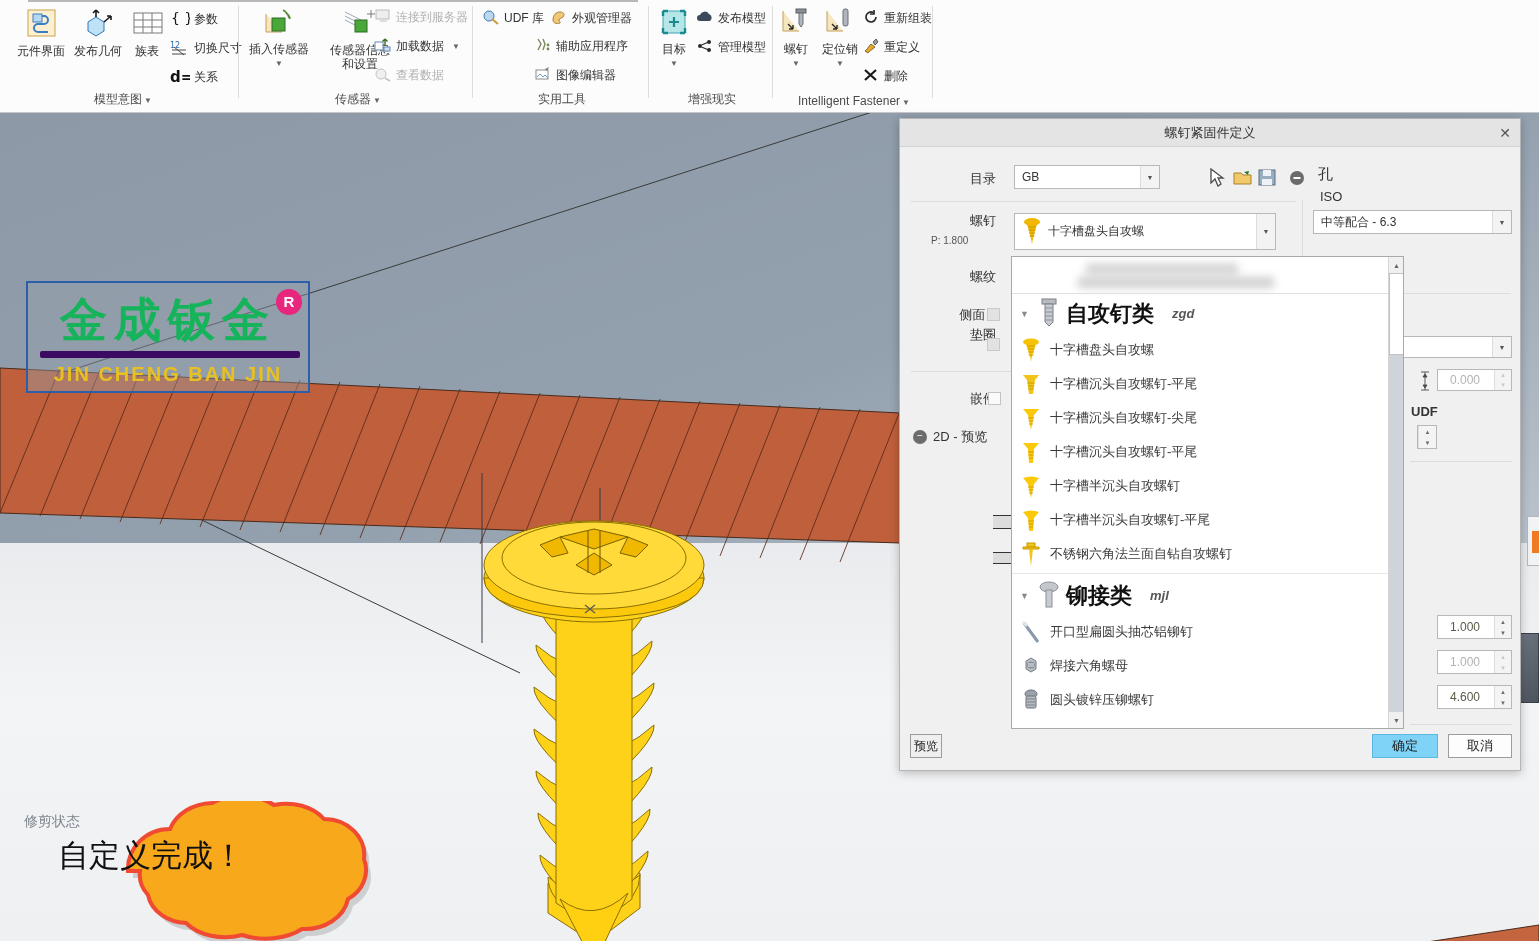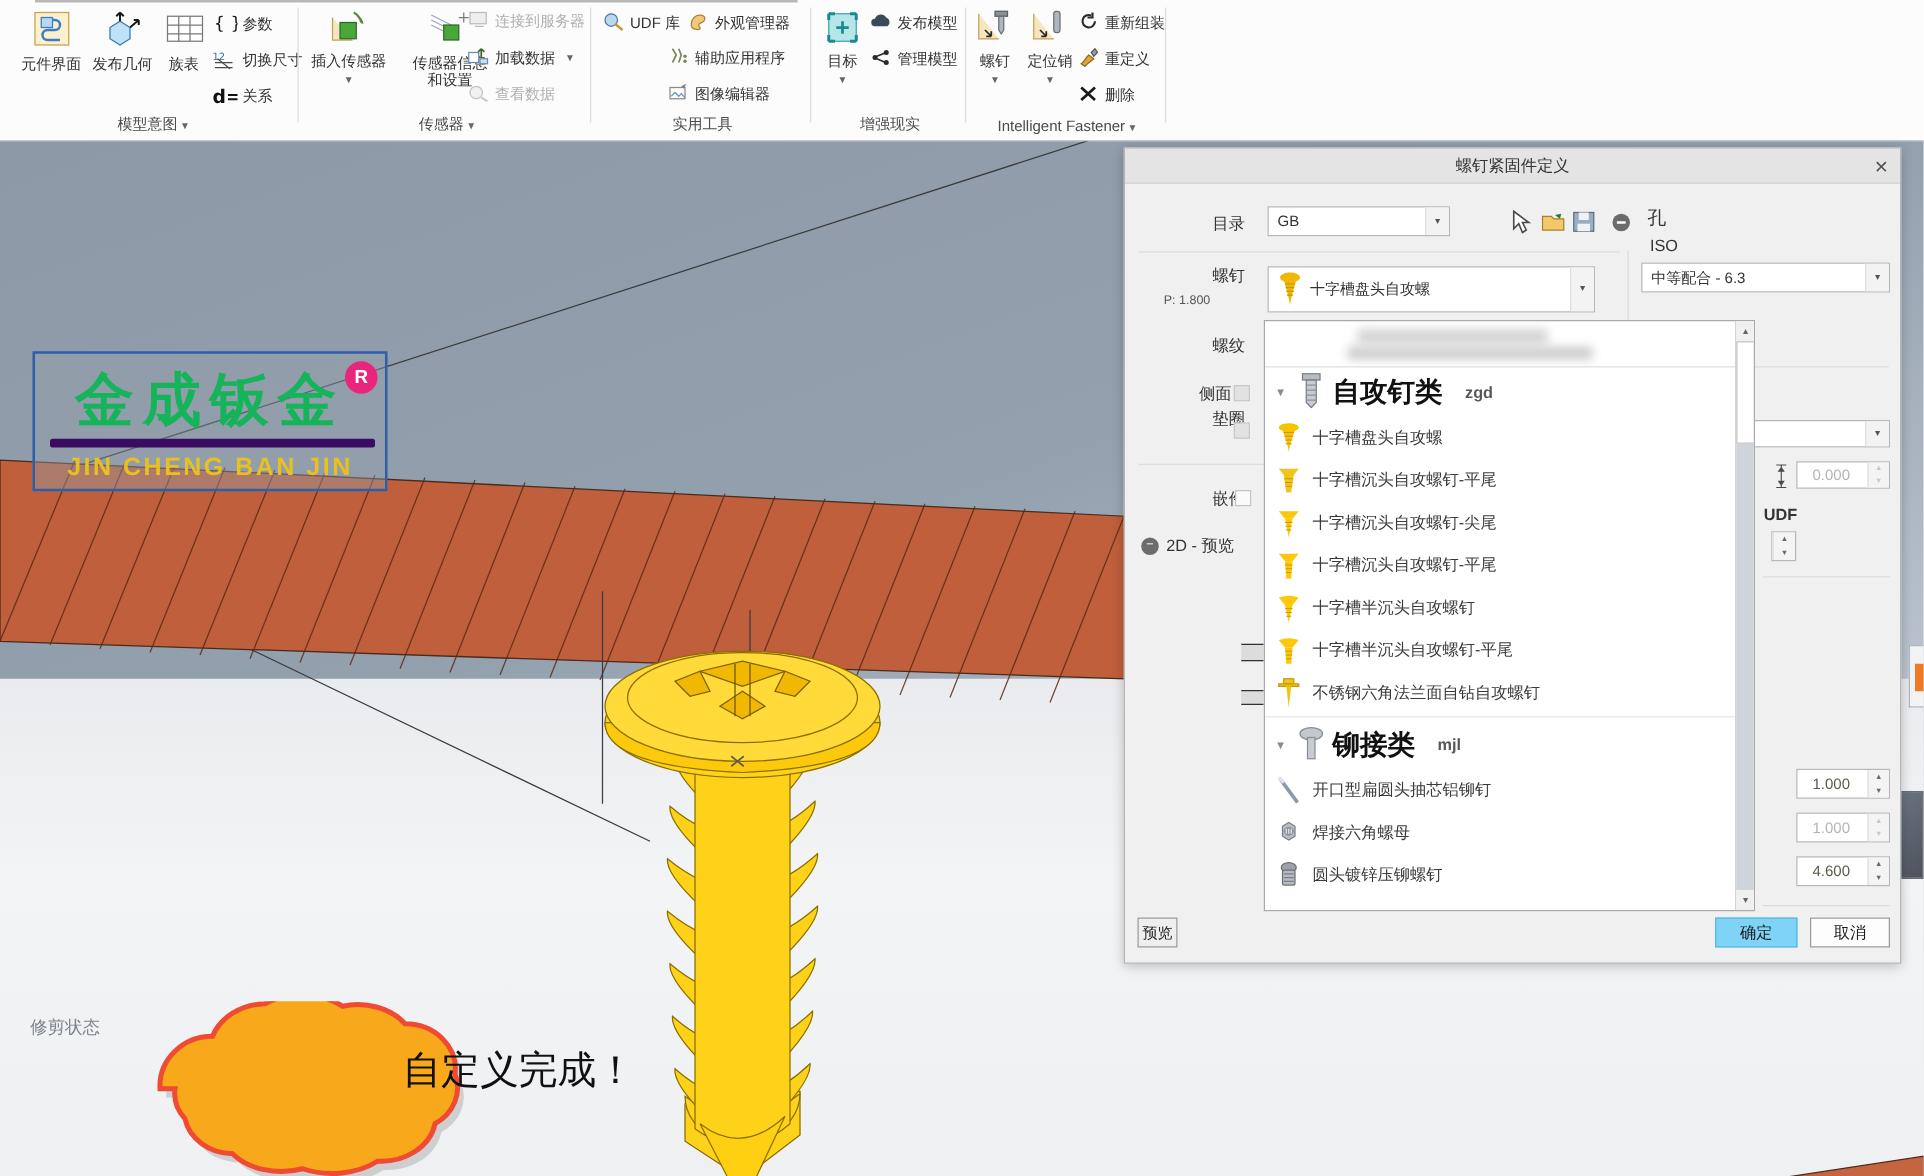--- a/index.html
+++ b/index.html
@@ -69,21 +69,21 @@
     position:absolute; left:0; top:80px; width:100%; text-align:center;
     font-size:20px; font-weight:bold; color:#e8c020; letter-spacing:2px;
   }
 
   
   #trim-status { position:absolute; left:24px; top:700px; font-size:14px; color:#7d848c; }
 
   
   #cloud { position:absolute; left:58px; top:688px; width:450px; height:190px; }
   #cloud-text {
-    position:absolute; left:0; top:34px; width:100%; text-align:right;
+    position:absolute; left:0; top:34px; width:100%; text-align:left;
     pointer-events:none;
   }
   #cloud-l1 { font-size:31px; color:#111; font-family:"DejaVu Sans",sans-serif; }
   #cloud-l2 { font-size:27px; color:#111; margin-top:12px; }
 
   
   #edge-widget {
     position:absolute; left:1527px; top:403px; width:14px; height:50px;
     background:#f2f3f4; border:1px solid #b4b8bd; border-right:none;
   }
@@ -165,21 +165,21 @@
   }
   #dd-blur-s1 { position:absolute; left:74px; top:6px; width:152px; height:13px; background:#d6d6d6; filter:blur(4px); }
   #dd-blur-s2 { position:absolute; left:66px; top:20px; width:196px; height:11px; background:#cfcfcf; filter:blur(4px); }
   #dd-hdr-line { position:absolute; left:0; top:36px; width:382px; height:1px; background:#e0e0e0; }
   #dd-list { position:absolute; left:0; top:37px; width:378px; height:436px; }
   .grp {
     display:flex; align-items:center; height:39px; padding-left:8px; gap:6px;
   }
   .grp .tri { font-size:9px; color:#8a8a8a; width:12px; }
   .grp .gname { font-size:22px; font-weight:bold; color:#111; font-family:"DejaVu Sans",sans-serif; }
-  .grp .gcode { font-size:13px; font-weight:bold; color:#575757; margin-left:12px; }
+  .grp .gcode { font-size:13px; font-weight:bold; color:#575757; margin-left:12px;font-style:italic; }
   .grp-sep { height:1px; background:#e6e6e6; margin:2px 0; }
   .item {
     display:flex; align-items:center; height:34px; padding-left:10px; gap:10px;
     font-size:13px; color:#3a3a3a; cursor:pointer;
   }
   .item .iname { white-space:nowrap; }
   #dd-sb {
     position:absolute; right:0; top:0; width:15px; height:471px;
     background:#f0f0f0; border-left:1px solid #d4d4d4;
   }

